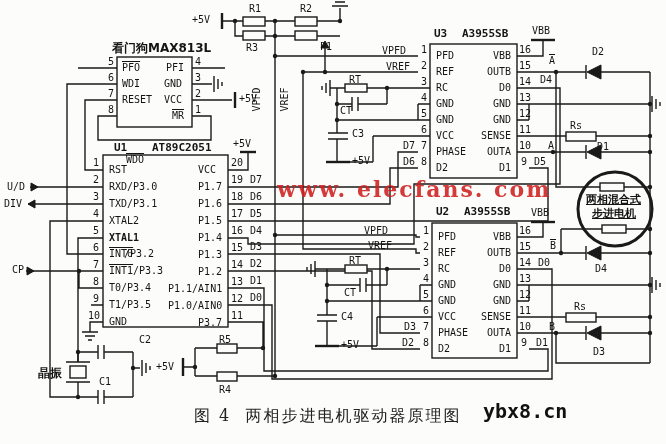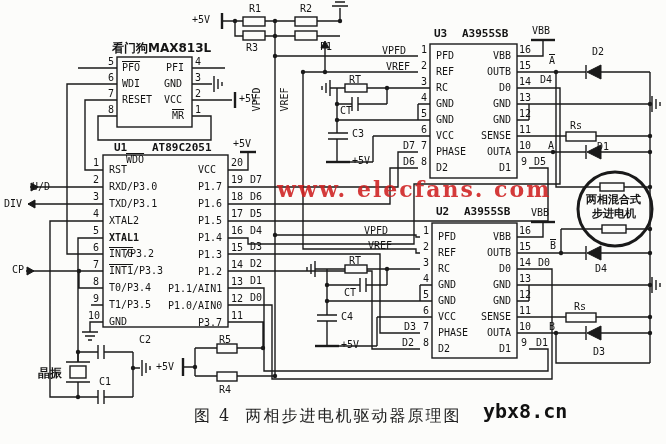--- a/index.html
+++ b/index.html
@@ -9,21 +9,21 @@
   svg line,svg path,svg rect,svg circle,svg polyline{stroke:#1a1a1a;fill:none;stroke-width:1.4;}
   svg .fat{stroke-width:2.4;}
   svg .dot{fill:#1a1a1a;stroke:none;}
   svg .blk{fill:#1a1a1a;stroke:#1a1a1a;}
   svg .wht{fill:#fcfcfa;}
   svg .thick{stroke-width:3;}
   .lb{position:absolute;font:10px "DejaVu Sans Mono",monospace;color:#141414;
       white-space:pre;line-height:1.15;}
   .b{font-weight:bold;font-size:11px;}
   .cn{font:bold 12px "DejaVu Sans",sans-serif;}
-  .cnm{font:bold 11px "DejaVu Sans",sans-serif;}
+  .cnm{font:bold 11px "DejaVu Sans",sans-serif;text-decoration:underline;}
   .ov{text-decoration:overline;}
   .vt{transform:rotate(-90deg);transform-origin:left bottom;}
   .wm{font:bold 22px "DejaVu Serif",serif;color:#cf2020;letter-spacing:2px;opacity:.88;}
   .yb{font:bold 20px "DejaVu Sans Mono",monospace;color:#111;}
   .cap{font:16px "DejaVu Serif",serif;color:#222;letter-spacing:2px;}
 </style>
 </head>
 <body>
 
 <div id="stage">
@@ -288,21 +288,21 @@
       <div class="lb" style="left: 198px; top: 317px;">P3.7</div>
       <div class="lb" style="left: 233px; top: 138px;">+5V</div>
       <div class="lb" style="left: 250px; top: 174px;">D7</div>
       <div class="lb" style="left: 250px; top: 191px;">D6</div>
       <div class="lb" style="left: 250px; top: 208px;">D5</div>
       <div class="lb" style="left: 250px; top: 225px;">D4</div>
       <div class="lb" style="left: 250px; top: 241px;">D3</div>
       <div class="lb" style="left: 250px; top: 258px;">D2</div>
       <div class="lb" style="left: 250px; top: 275px;">D1</div>
       <div class="lb" style="left: 250px; top: 292px;">D0</div>
-      <div class="lb" style="left: 7px; top: 181px; margin-left: 25px;">U/D</div>
+      <div class="lb" style="left: 7px; top: 181px;">U/D</div>
       <div class="lb" style="left: 4px; top: 198px;">DIV</div>
       <div class="lb" style="left: 12px; top: 264px;">CP</div>
       <div class="lb b" style="left: 434px; top: 28px;">U3</div>
       <div class="lb b" style="left: 462px; top: 28px;">A3955SB</div>
       <div class="lb" style="left: 532px; top: 25px;">VBB</div>
       <div class="lb" style="left: 421px; top: 44px;">1</div>
       <div class="lb" style="left: 421px; top: 60px;">2</div>
       <div class="lb" style="left: 421px; top: 76px;">3</div>
       <div class="lb" style="left: 421px; top: 92px;">4</div>
       <div class="lb" style="left: 421px; top: 108px;">5</div>

